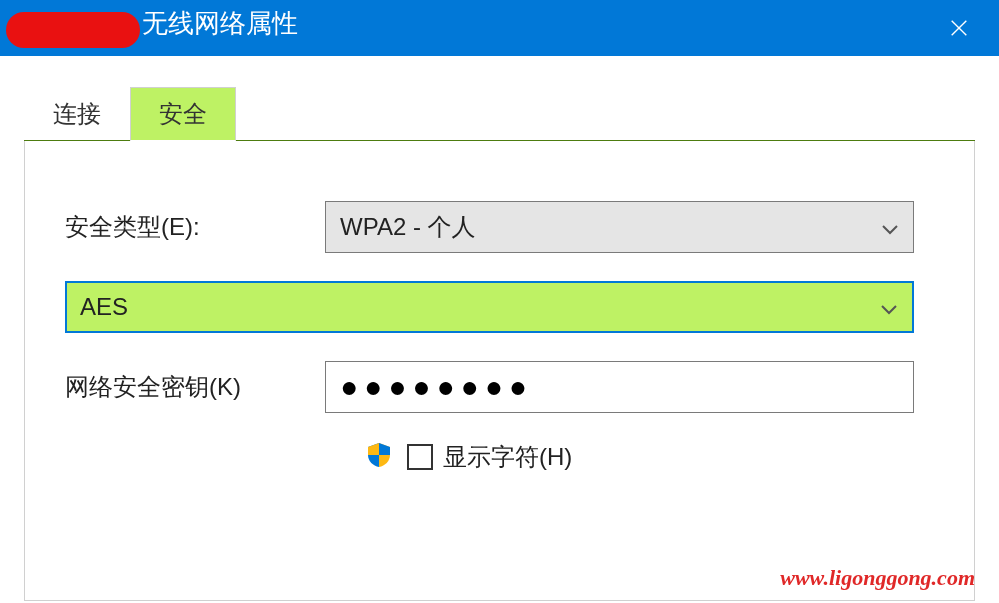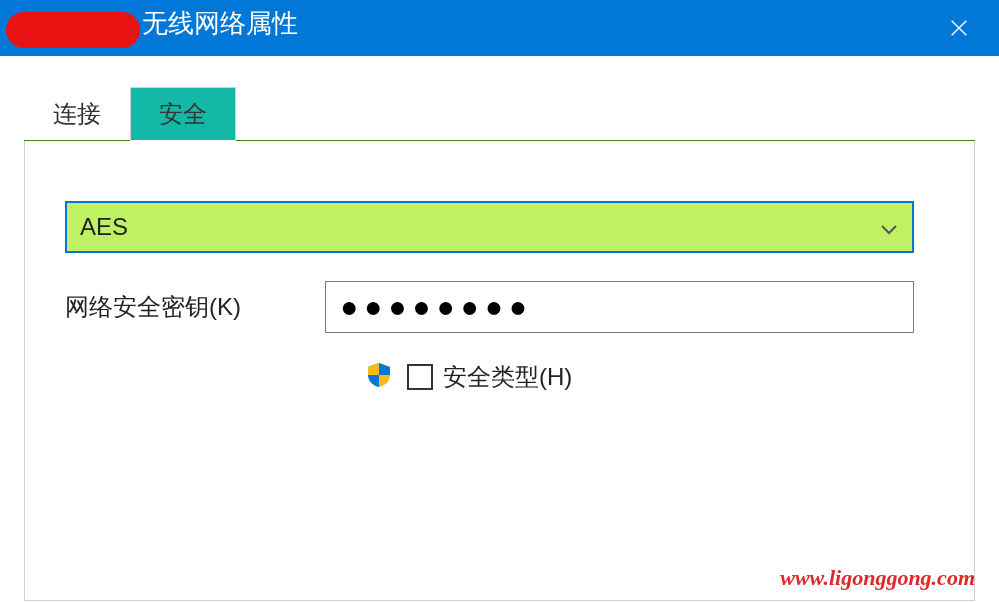--- a/index.html
+++ b/index.html
@@ -68,21 +68,21 @@
       color: #333;
       cursor: pointer;
       border: 1px solid transparent;
       position: relative;
       bottom: -1px;
     }
     .tab.inactive {
       background: transparent;
     }
     .tab.active {
-      background: #14b8a6;
+      background: #bef264;
       border: 1px solid #d0d0d0;
       border-bottom: 1px solid #ffffff;
     }
     .tab-content {
       border: 1px solid #d0d0d0;
       border-top: none;
       padding: 60px 60px 40px 40px;
       min-height: 460px;
     }
     .form-row {
@@ -183,20 +183,33 @@
   <div class="tabs">
     <div class="tab inactive">
       <span>连接</span>
     </div>
     <div class="tab active">
       <span>安全</span>
     </div>
   </div>
   <div class="tab-content">
 
+    <div class="form-row">
+      <div class="form-label">安全类型(E):</div>
+      <div class="form-control">
+        <div class="combo">
+          <span>WPA2 - 个人</span>
+          <span class="chevron">
+            <svg width="18" height="12" viewBox="0 0 18 12">
+                <polyline points="2,3 9,10 16,3" fill="none" stroke="#555" stroke-width="2"></polyline>
+              </svg>
+          </span>
+        </div>
+      </div>
+    </div>
 
     <div class="form-row">
       <div class="form-control">
         <div class="combo focused">
           <span>AES</span>
           <span class="chevron">
             <svg width="18" height="12" viewBox="0 0 18 12">
                 <polyline points="2,3 9,10 16,3" fill="none" stroke="#555" stroke-width="2"></polyline>
               </svg>
           </span>
@@ -214,19 +227,19 @@
     <div class="checkbox-row">
       <span class="shield">
         <svg width="28" height="28" viewBox="0 0 28 28">
           <path d="M14 2 L25 6 L25 14 C25 20 20 25 14 26 L14 2 Z" fill="#fdb813"></path>
           <path d="M14 2 L3 6 L3 14 C3 20 8 25 14 26 L14 2 Z" fill="#0178d7"></path>
           <path d="M14 2 L25 6 L25 14 L14 14 Z" fill="#0178d7"></path>
           <path d="M14 2 L3 6 L3 14 L14 14 Z" fill="#fdb813"></path>
         </svg>
       </span>
       <div class="checkbox"></div>
-      <div class="checkbox-label">安全类型(H)</div>
+      <div class="checkbox-label">显示字符(H)</div>
     </div>
 
   </div>
 </div>
 
 <div class="watermark">www.ligonggong.com</div>
 
 </body></html>

